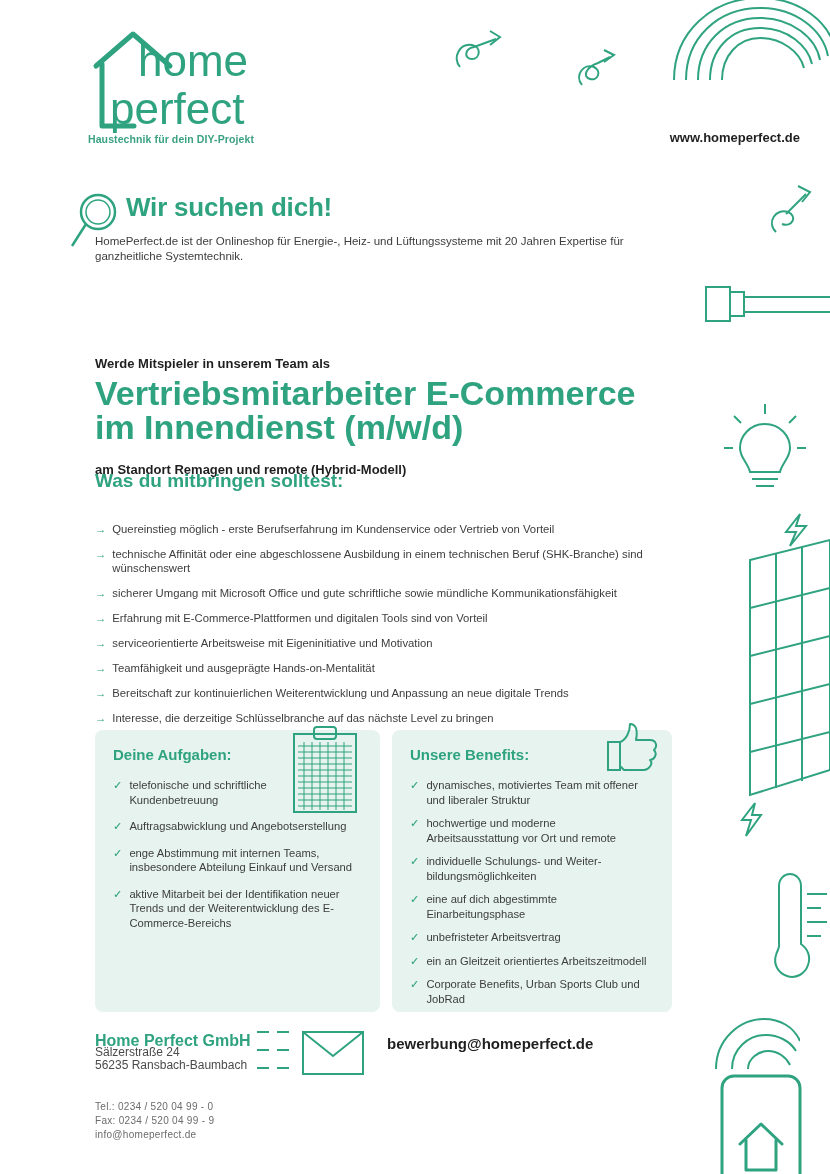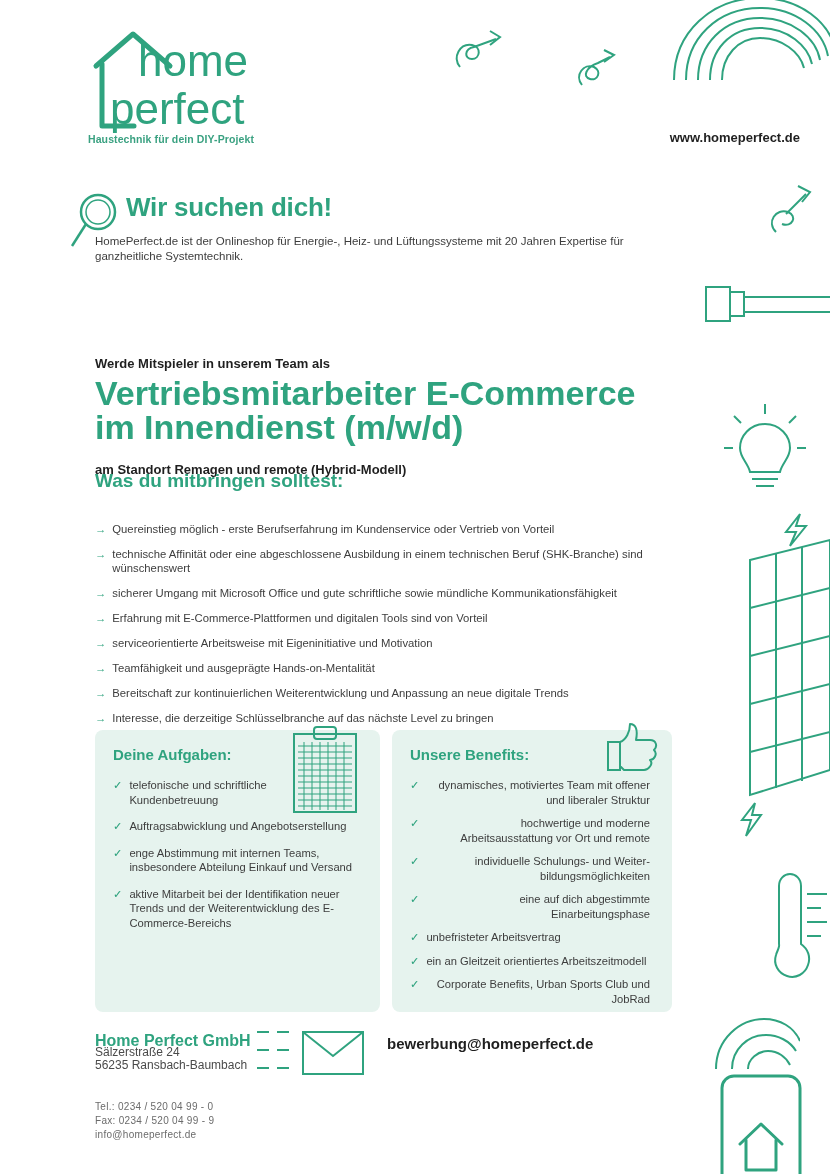--- a/index.html
+++ b/index.html
@@ -162,21 +162,20 @@
     left: 95px;
     top: 730px;
     width: 285px;
     height: 282px;
   }
   .box-right {
     left: 392px;
     top: 730px;
     width: 280px;
     height: 282px;
-    text-align: right;
   }
   .box-title {
     position: absolute;
     top: 16px;
     left: 18px;
     font-size: 15px;
     font-weight: bold;
     color: #2fa37f;
   }
   .box-list {

